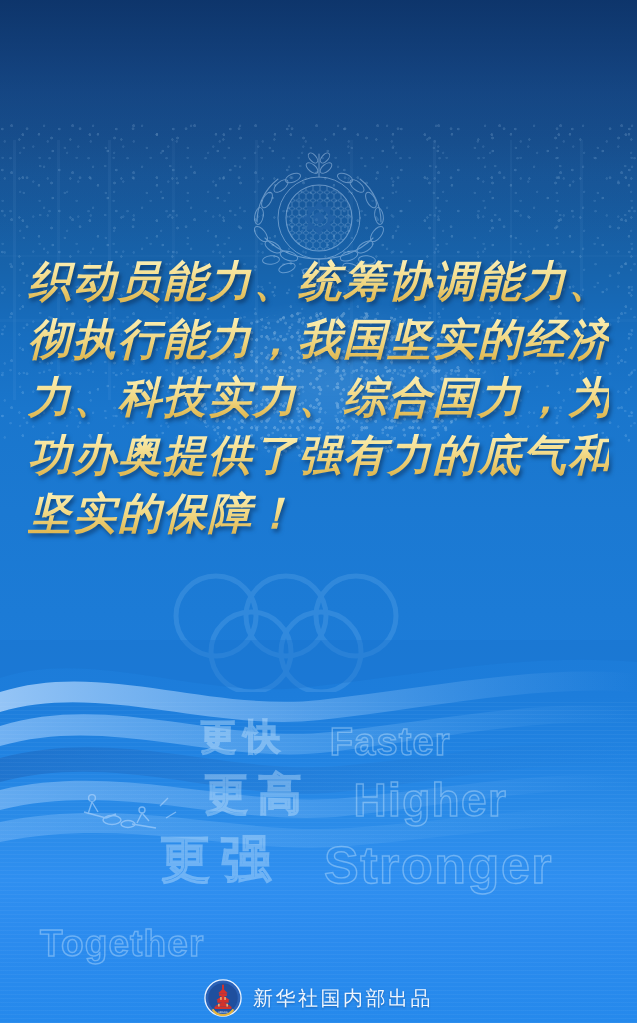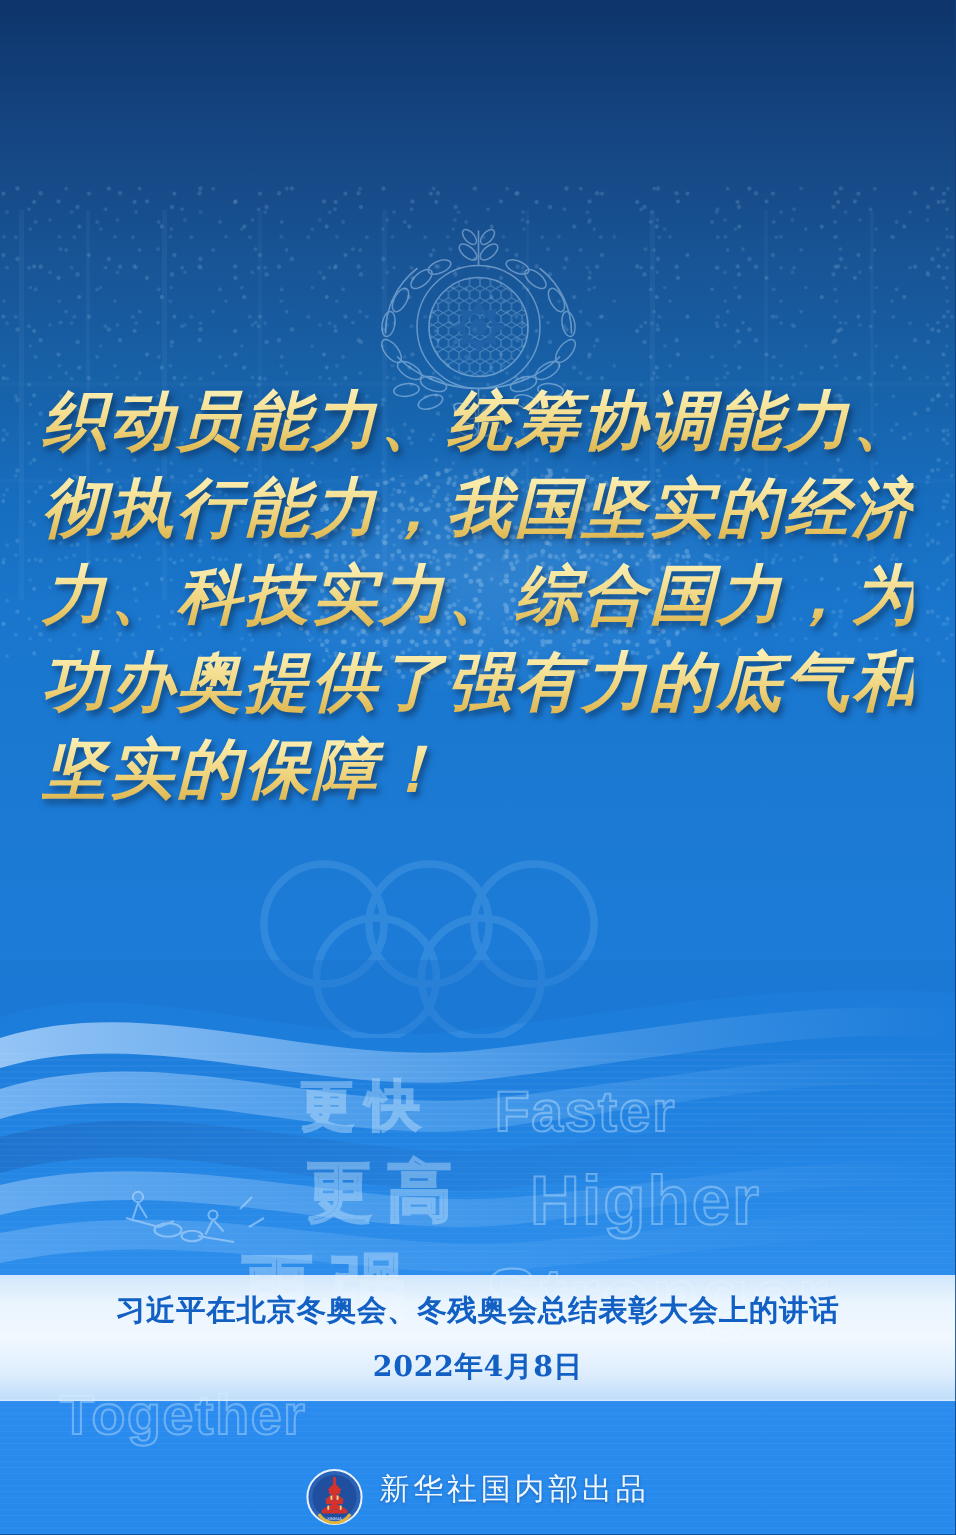--- a/index.html
+++ b/index.html
@@ -161,21 +161,21 @@
   .caption-date{
     text-align:center;font-size:19px;font-weight:700;
     color:#1260c4;letter-spacing:.4px;
     font-family:"DejaVu Serif","Liberation Serif",serif;
     line-height:34px;
   }
 
   
   .footer{
     position:absolute;left:0;bottom:6px;width:100%;
-    display:flex;justify-content:center;gap:11px;
+    display:flex;align-items:center;justify-content:center;gap:11px;
   }
   .xinhua-logo{width:38px;height:38px;flex:0 0 auto;}
   .footer-text{
     font-size:20px;font-weight:400;color:#eef6ff;letter-spacing:2.5px;
     font-family:"DejaVu Sans","Liberation Sans",sans-serif;
     text-shadow:0 1px 2px rgba(10,50,110,.45);
   }
 </style>
 </head>
 <body>
@@ -327,24 +327,20 @@
   <div class="scanlines"></div>
 
   <div class="quote">
     <div class="q-line">织动员能力、统筹协调能力、贯</div>
     <div class="q-line">彻执行能力，我国坚实的经济实</div>
     <div class="q-line">力、科技实力、综合国力，为成</div>
     <div class="q-line">功办奥提供了强有力的底气和最</div>
     <div class="q-line">坚实的保障！</div>
   </div>
 
-  <div class="caption-band">
-    <div class="caption-title">习近平在北京冬奥会、冬残奥会总结表彰大会上的讲话</div>
-    <div class="caption-date">2022年4月8日</div>
-  </div>
 
   <div class="footer">
     <svg class="xinhua-logo" viewBox="0 0 40 40">
       <circle cx="20" cy="20" r="19" fill="#2a62b8" stroke="#e8f2ff" stroke-width="1.4"></circle>
       <circle cx="20" cy="20" r="15.5" fill="#1f4f9e"></circle>
 
       <g fill="#d4322c">
         <rect x="19" y="6" width="2" height="5"></rect>
         <path d="M20 10 l5 5 h-10 Z"></path>
         <rect x="16" y="15" width="8" height="3"></rect>

